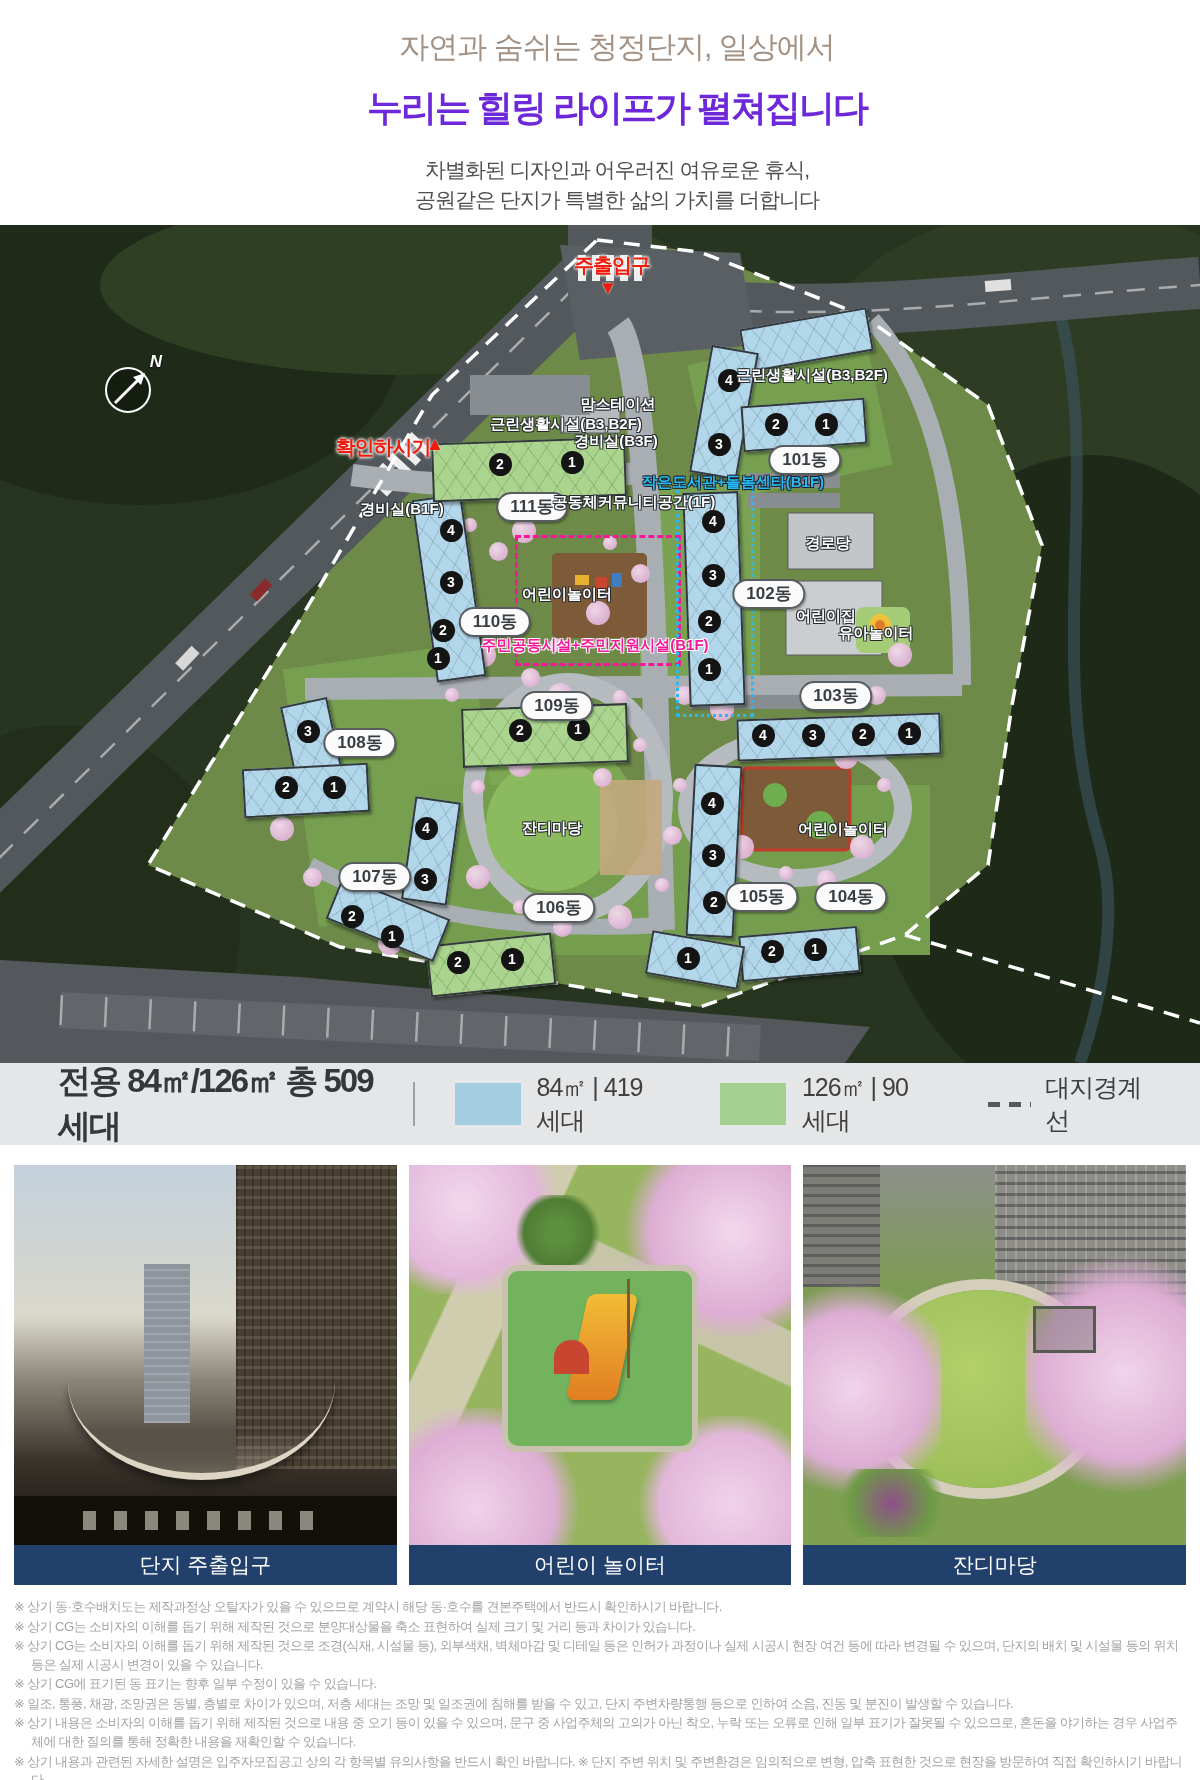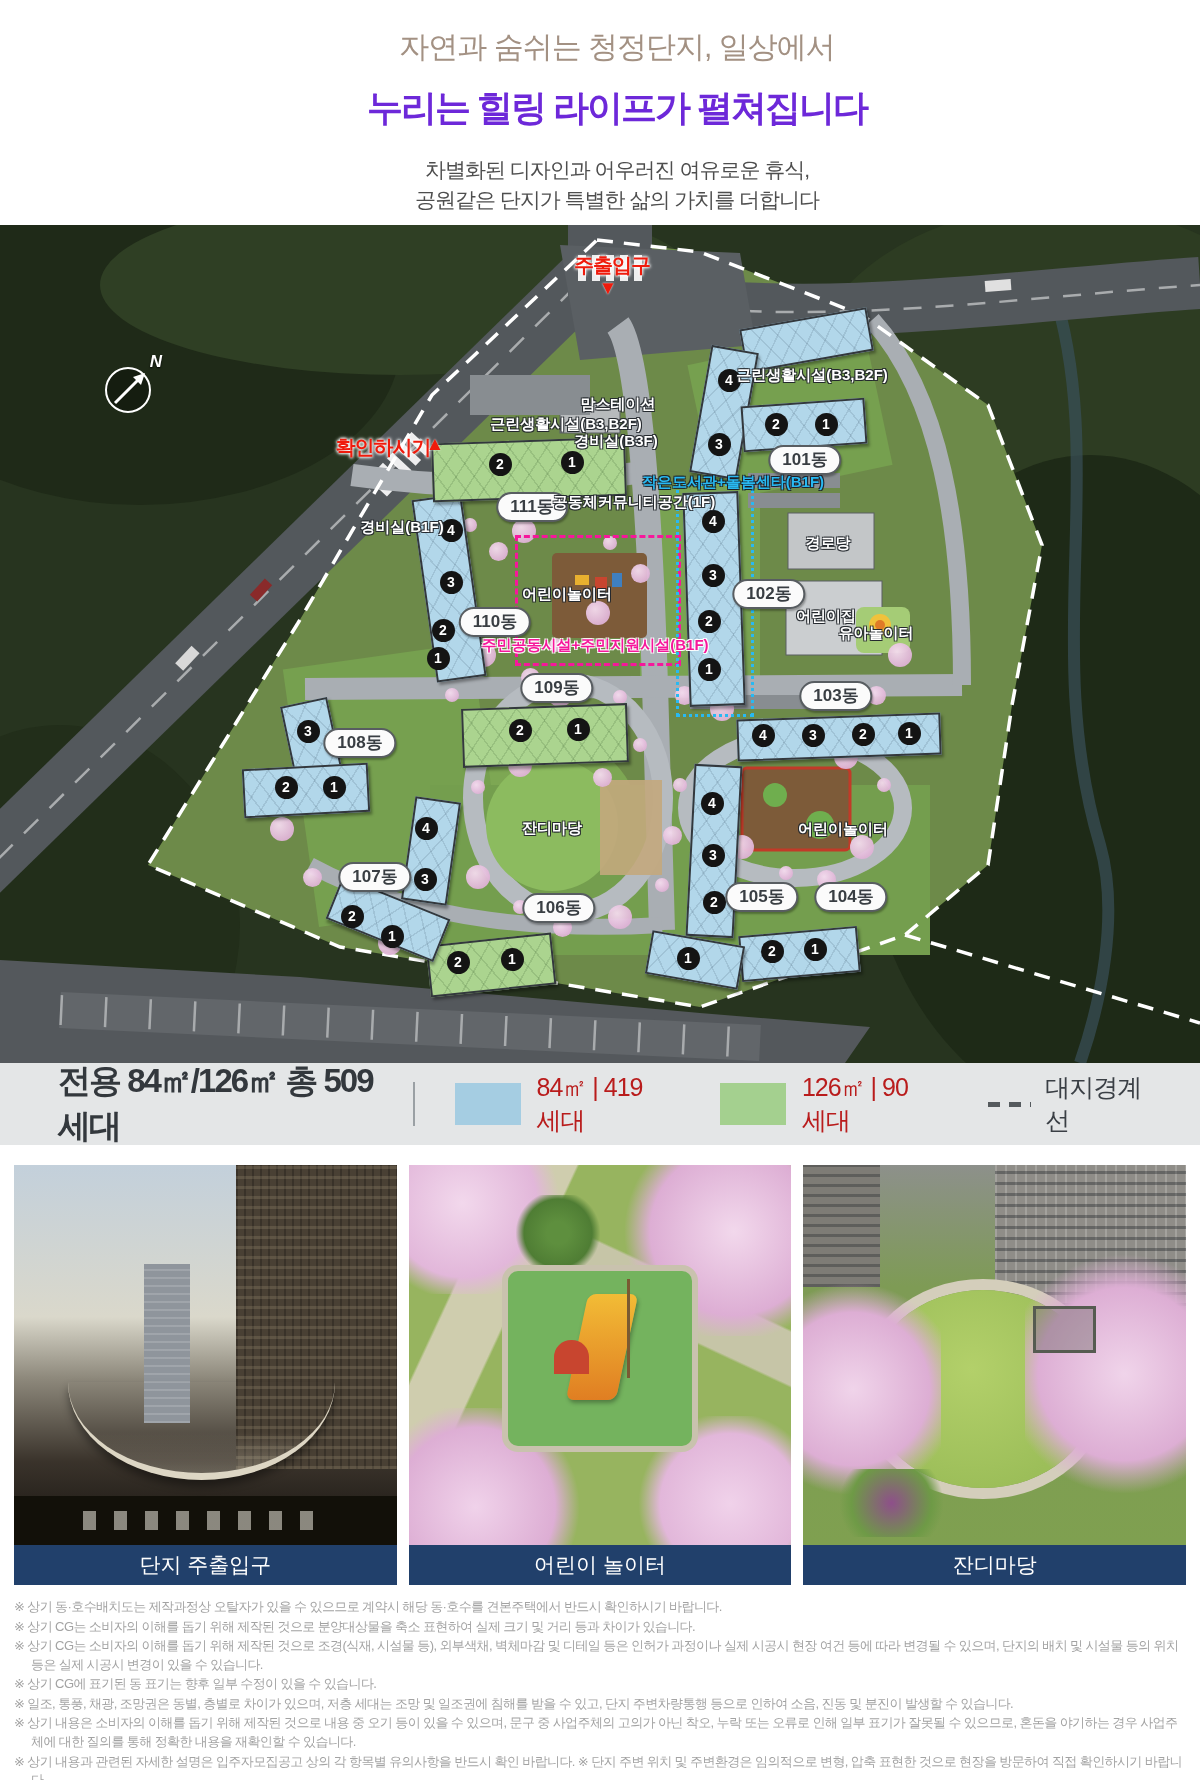--- a/index.html
+++ b/index.html
@@ -32,21 +32,21 @@
   .tri{position:absolute;transform:translate(-50%,-50%);color:#ef1b0c;font-size:19px;z-index:7;text-shadow:0 0 2px #fff;}
   .compass{position:absolute;left:98px;top:133px;z-index:7;}
   .compass-n{position:absolute;right:-4px;top:-6px;color:#fff;font-weight:bold;font-size:17px;font-style:italic;text-shadow:0 1px 2px #000;}
 
   
   .legend{position:absolute;top:1063px;left:0;width:1200px;height:82px;background:#e4e6e7;display:flex;align-items:center;}
   .legend-title{margin-left:58px;font-size:33px;font-weight:800;letter-spacing:-2px;color:#33383d;}
   .legend-sep{width:2px;height:44px;background:#9aa0a4;margin:0 40px 0 34px;}
   .legend-item{display:flex;align-items:center;margin-right:54px;}
   .swatch{width:78px;height:42px;margin-right:16px;}
-  .legend-item-label{font-size:25px;color:#b91c1c;letter-spacing:-1px;}
+  .legend-item-label{font-size:25px;color:#404040;letter-spacing:-1px;}
   .legend-dashes{width:52px;height:5px;margin:0 14px 0 2px;background:repeating-linear-gradient(90deg,#555a5e 0 12px,transparent 12px 21px);}
   .legend-boundary{font-size:25px;color:#3a3f45;letter-spacing:-1px;}
 
   
   .photos{position:absolute;top:1165px;left:14px;width:1172px;display:flex;gap:12px;}
   .photo{flex:1;margin:0;}
   .photo-art{height:380px;position:relative;overflow:hidden;}
   .photo figcaption{height:40px;background:#21406b;color:#fff;font-size:21px;letter-spacing:0;display:flex;align-items:center;justify-content:center;}
   .photo-art i{position:absolute;display:block;}
   
@@ -281,28 +281,28 @@
         <div class="unit" style="left: 488.5px; top: 227.5px;">2</div>
         <div class="unit" style="left: 560.5px; top: 225.5px;">1</div>
         <div class="pill" style="left: 805px; top: 235px;">101동</div>
         <div class="pill" style="left: 769px; top: 369px;">102동</div>
         <div class="pill" style="left: 836px; top: 471px;">103동</div>
         <div class="pill" style="left: 851px; top: 672px;">104동</div>
         <div class="pill" style="left: 762px; top: 672px;">105동</div>
         <div class="pill" style="left: 559px; top: 683px;">106동</div>
         <div class="pill" style="left: 375px; top: 652px;">107동</div>
         <div class="pill" style="left: 360px; top: 518px;">108동</div>
-        <div class="pill" style="left: 557px; top: 463px;">109동</div>
+        <div class="pill" style="left: 557px; top: 481px;">109동</div>
         <div class="pill" style="left: 495px; top: 397px;">110동</div>
         <div class="pill" style="left: 532px; top: 282px;">111동</div>
         <div class="lbl white" style="left: 602px; top: 179px; margin-left: 16px;">맘스테이션</div>
         <div class="lbl white" style="left: 566px; top: 199px;">근린생활시설(B3,B2F)</div>
         <div class="lbl white" style="left: 616px; top: 216px;">경비실(B3F)</div>
         <div class="lbl white" style="left: 812px; top: 150px;">근린생활시설(B3,B2F)</div>
-        <div class="lbl white" style="left: 402px; top: 302px;">경비실(B1F)</div>
+        <div class="lbl white" style="left: 402px; top: 284px;">경비실(B1F)</div>
         <div class="lbl white" style="left: 634px; top: 277px;">공동체커뮤니티공간(1F)</div>
         <div class="lbl white" style="left: 828px; top: 318px;">경로당</div>
         <div class="lbl white" style="left: 826px; top: 391px;">어린이집</div>
         <div class="lbl white" style="left: 876px; top: 408px;">유아놀이터</div>
         <div class="lbl white" style="left: 567px; top: 369px;">어린이놀이터</div>
         <div class="lbl white" style="left: 552px; top: 603px;">잔디마당</div>
         <div class="lbl white" style="left: 843px; top: 604px;">어린이놀이터</div>
         <div class="lbl cyan" style="left: 733px; top: 257px;">작은도서관+돌봄센타(B1F)</div>
         <div class="lbl magenta" style="left: 595px; top: 420px;">주민공동시설+주민지원시설(B1F)</div>
         <div class="ent" style="left: 612px; top: 40px;">주출입구</div>

